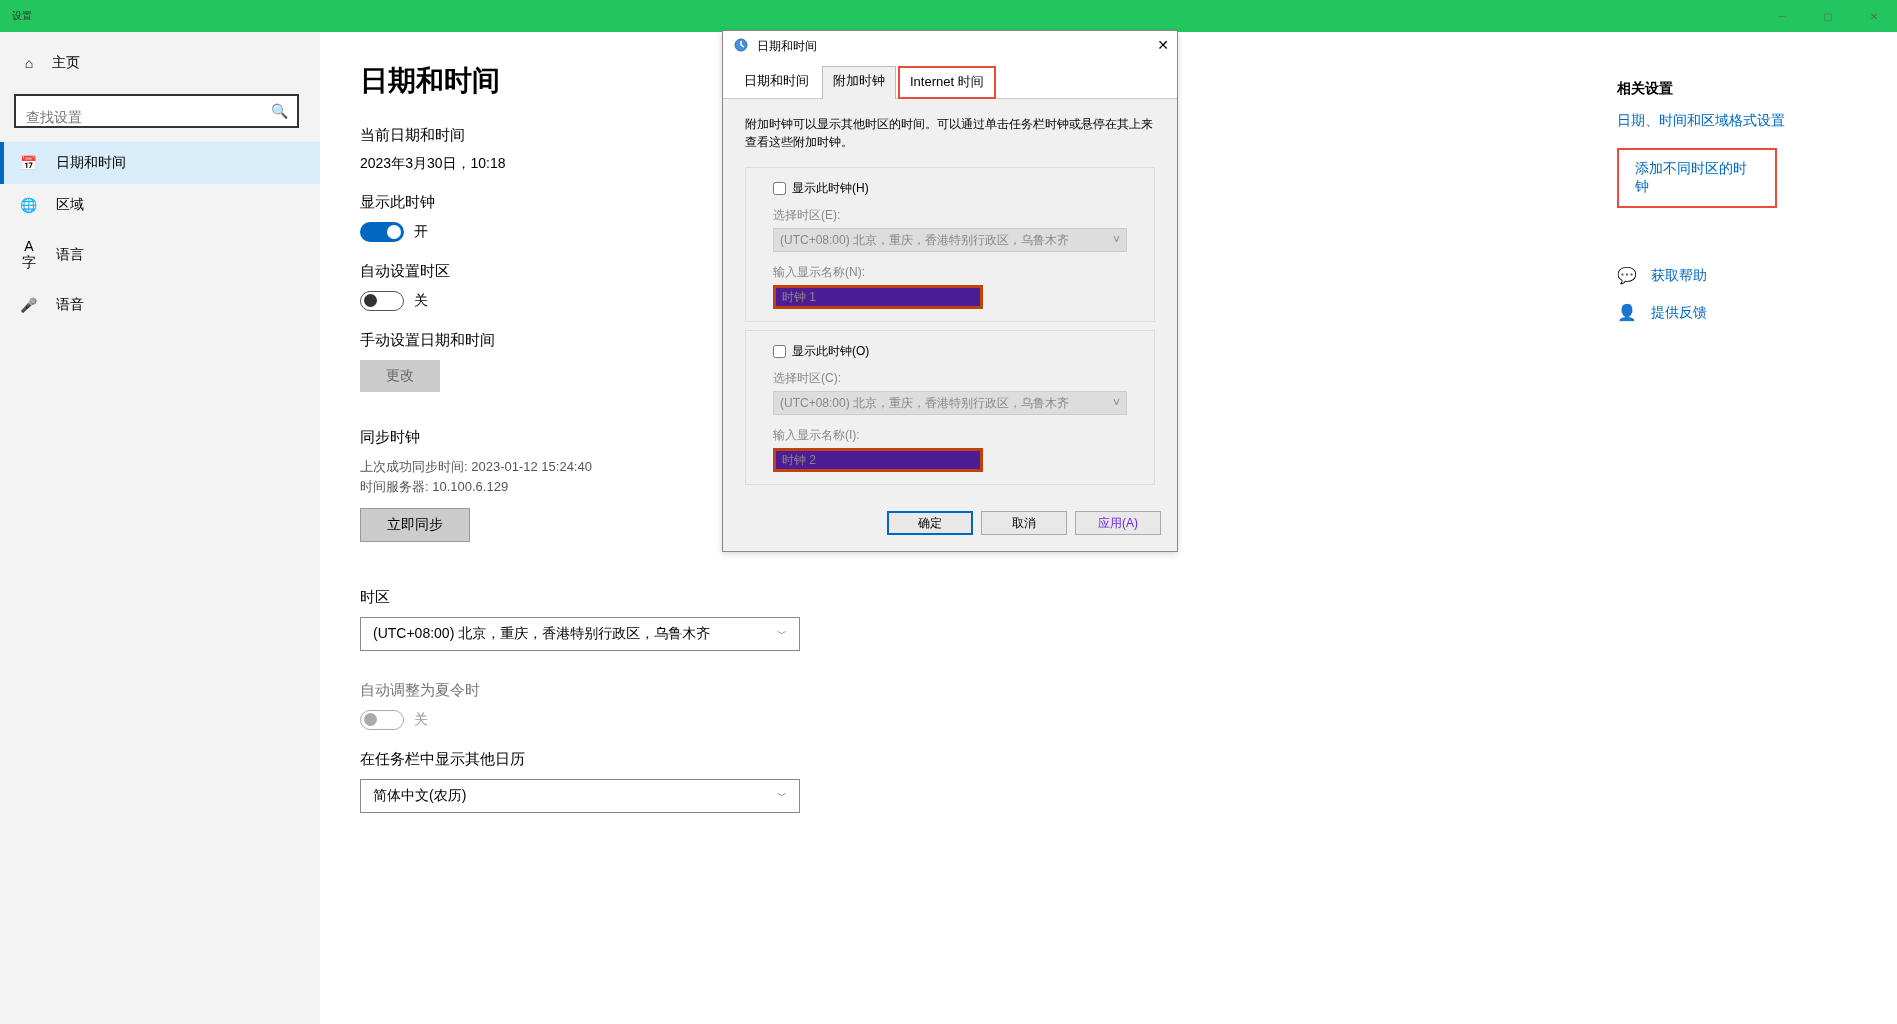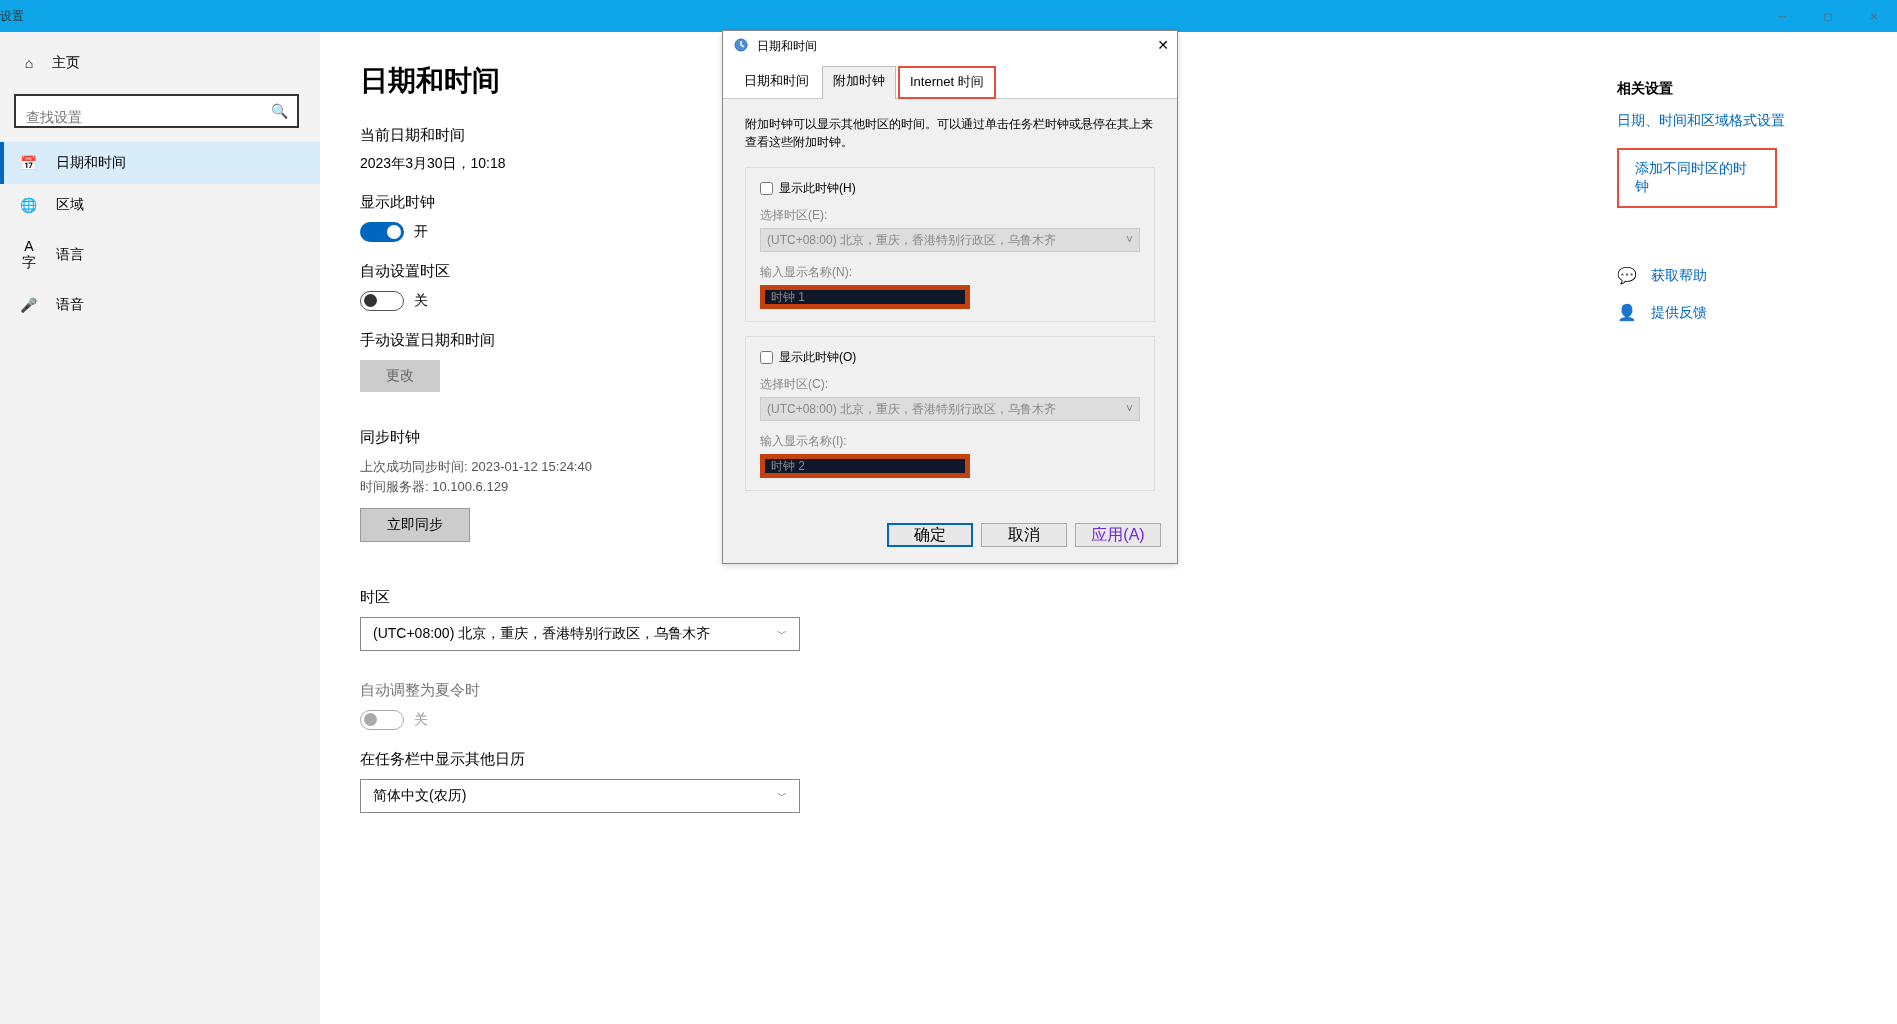--- a/index.html
+++ b/index.html
@@ -1,17 +1,17 @@
 <!DOCTYPE html>
 <html><head>
 <meta charset="utf-8">
 <style>
 * { margin: 0; padding: 0; box-sizing: border-box; font-family: "Microsoft YaHei", "Segoe UI", sans-serif; }
 body { width: 1897px; height: 1024px; background: #fff; position: relative; overflow: hidden; }
-.titlebar { height: 32px; display: flex; align-items: center; font-size: 12px; color: #333; background: #0ea5e9; }
+.titlebar { height: 32px; display: flex; align-items: center; padding-left: 12px; font-size: 10px; color: #333; background: #22c55e; }
 .win-controls { position: absolute; top: 0; right: 0; display: flex; }
 .win-btn { width: 46px; height: 32px; display: flex; align-items: center; justify-content: center; color: #666; font-size: 10px; }
 .layout { display: flex; height: calc(100% - 32px); }
 .sidebar { width: 320px; background: #f3f3f3; padding-top: 10px; }
 .side-home { display: flex; align-items: center; gap: 14px; padding: 12px 20px; font-size: 14px; }
 .side-icon { width: 18px; text-align: center; font-size: 14px; }
 .search-wrap { padding: 10px 14px 14px; }
 .search { width: 285px; height: 34px; border: 2px solid #333; padding: 12px 32px 0 10px; font-size: 14px; background: #fff; position: relative; }
 .search-container { position: relative; width: 285px; }
 .search-icon { position: absolute; right: 10px; top: 50%; transform: translateY(-50%); color: #555; font-size: 14px; }
@@ -49,28 +49,28 @@
 
 .dialog { position: absolute; left: 722px; top: 30px; width: 456px; background: #f0f0f0; border: 1px solid #888; box-shadow: 0 2px 6px rgba(0,0,0,.15); }
 .dlg-title { height: 30px; display: flex; align-items: center; gap: 8px; padding: 0 10px; font-size: 12px; background: #fff; position: relative; }
 .dlg-close { position: absolute; right: 8px; top: 6px; font-size: 14px; }
 .tabs { display: flex; background: #fff; padding: 4px 6px 0 10px; border-bottom: 1px solid #ccc; gap: 2px; }
 .tab { padding: 5px 10px 6px; font-size: 13px; border: 1px solid transparent; border-bottom: none; position: relative; top: 1px; }
 .tab.active { background: #f0f0f0; border-color: #bbb; }
 .tab.marked { border: 2px solid #e74c3c !important; }
 .dlg-body { padding: 16px 22px 8px; font-size: 12px; background: #f0f0f0; }
 .dlg-desc { font-size: 12px; line-height: 1.5; margin-bottom: 16px; }
-.clock-group { border: 1px solid #ddd; padding: 12px 14px; margin-bottom: 14px; background: #f0f0f0; }
+.clock-group { border: 1px solid #ddd; padding: 12px 27px; margin-bottom: 8px; background: #f0f0f0; }
 .chk-row { display: flex; align-items: center; gap: 6px; font-size: 12px; margin-bottom: 10px; }
 .chk-row input { width: 13px; height: 13px; }
 .fld-label { font-size: 12px; color: #888; margin-bottom: 4px; }
 .tz-select { width: 100%; height: 24px; background: #ddd; border: 1px solid #ccc; padding: 0 6px; font-size: 12px; color: #888; display: flex; align-items: center; justify-content: space-between; margin-bottom: 12px; }
-.name-input { width: 210px; height: 24px; border: 5px solid #c2410c; padding: 0 6px; font-size: 12px; color: #888; background: #0f172a; }
+.name-input { width: 210px; height: 24px; border: 3px solid #c2410c; padding: 0 6px; font-size: 12px; color: #888; background: #4c1d95; }
 .dlg-buttons { display: flex; justify-content: flex-end; gap: 8px; padding: 10px 16px 16px; background: #f0f0f0; }
-.dlg-btn { width: 86px; height: 24px; font-size: 16px; background: #e8e8e8; border: 1px solid #aaa; }
+.dlg-btn { width: 86px; height: 24px; font-size: 12px; background: #e8e8e8; border: 1px solid #aaa; }
 .dlg-btn.primary { border: 2px solid #0067c0; }
 .dlg-btn.disabled { color: #6d28d9; }
 .clock-icon { width: 16px; height: 16px; display: inline-block; }
 </style>
 </head>
 <body>
 
 <div class="titlebar">
   <span>设置</span>
 </div>

